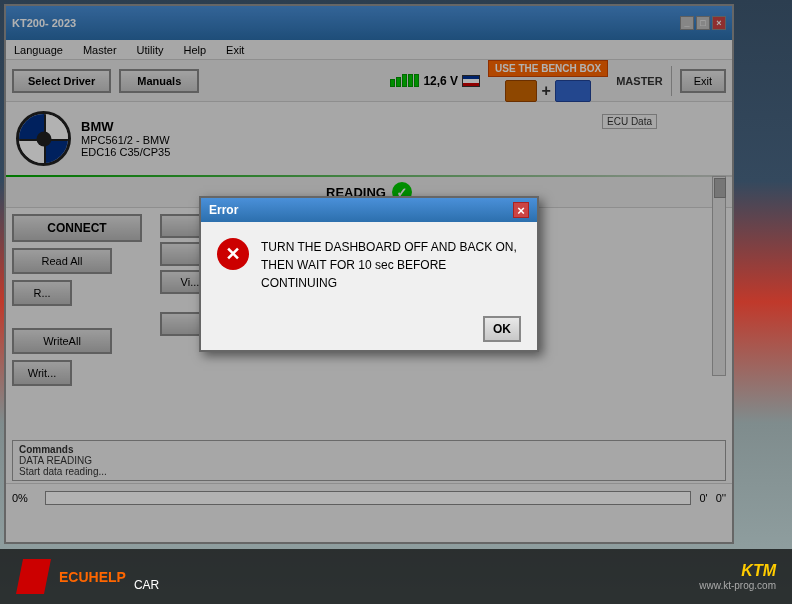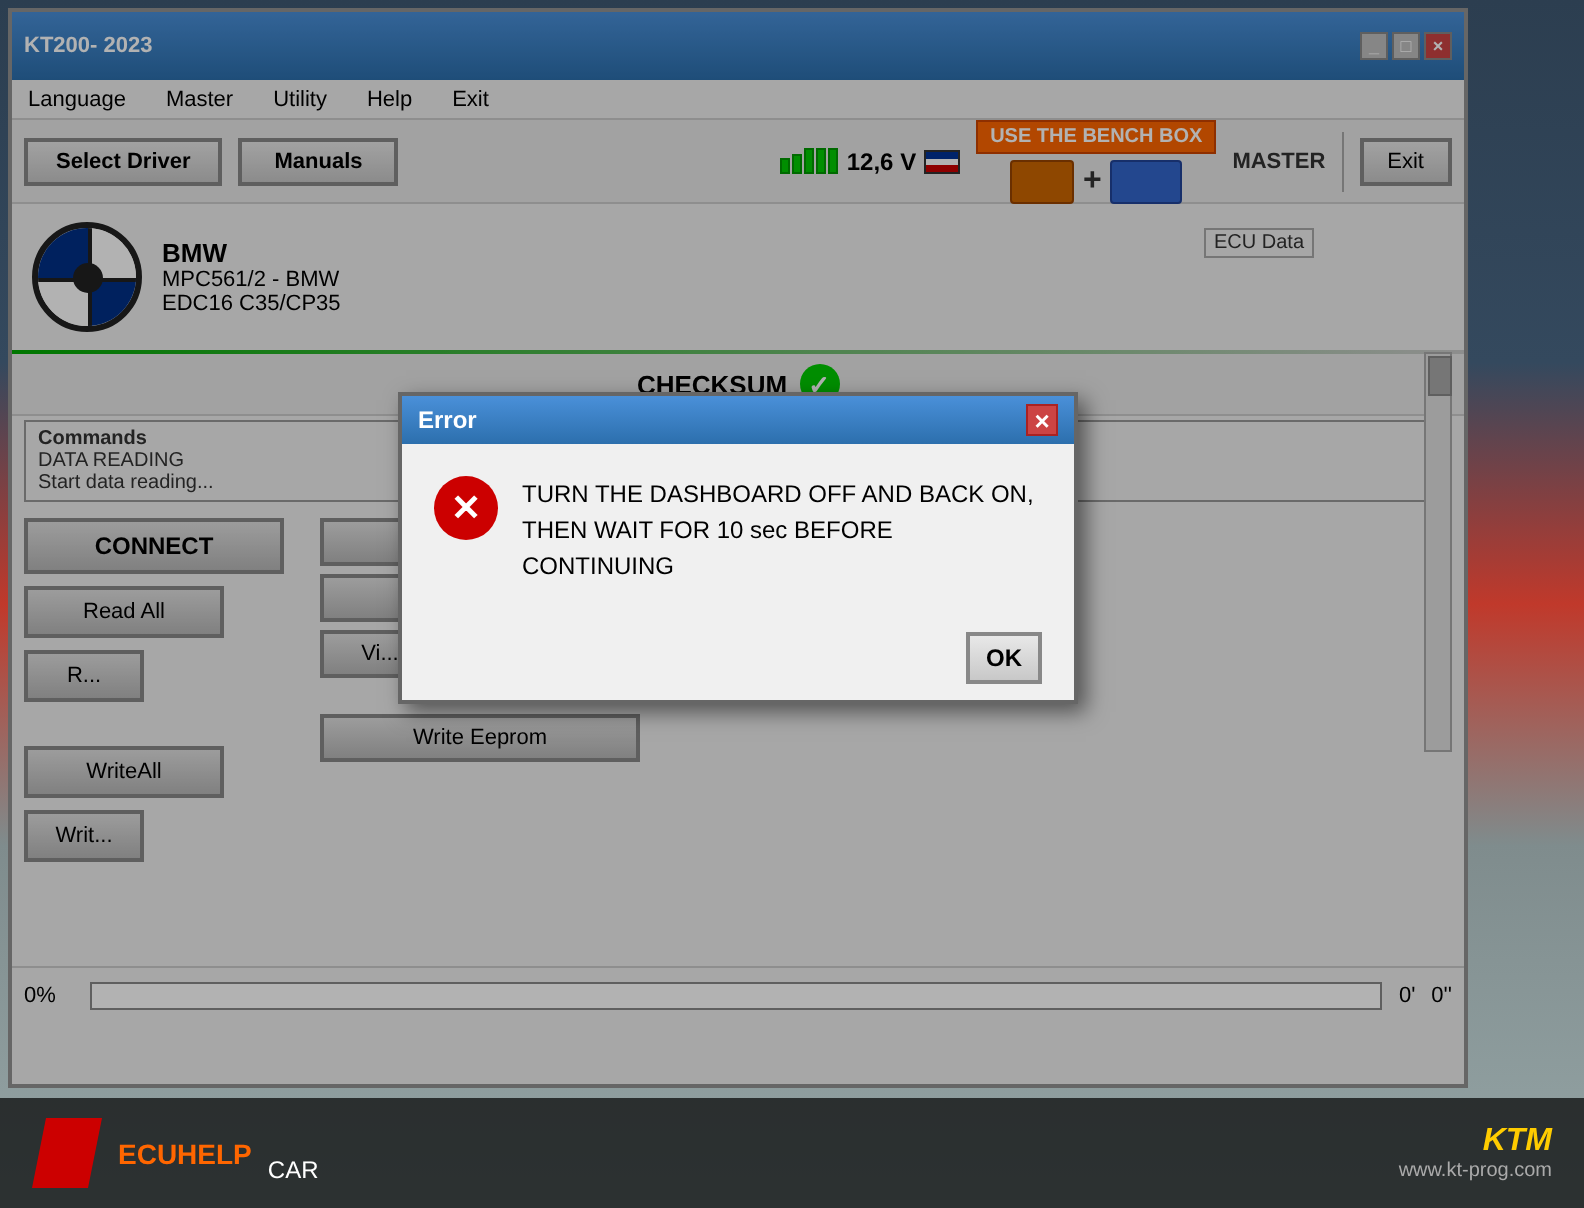--- a/index.html
+++ b/index.html
@@ -531,28 +531,22 @@
       </div>
     </div>
     <div>
       <div style="font-size:13px; font-weight:bold;">BMW</div>
       <div style="font-size:11px;">MPC561/2 - BMW</div>
       <div style="font-size:11px;">EDC16 C35/CP35</div>
     </div>
   </div>
 
   <div style="display:flex; align-items:center; justify-content:center; gap:6px; padding:5px; background:#e8e8e8; border-bottom:1px solid #ccc;">
-    <span style="font-size:13px; font-weight:bold;">CHECKSUM</span>
+    <span style="font-size:13px; font-weight:bold;">READING</span>
     <div style="width:20px; height:20px; background:#00cc00; border-radius:50%; display:flex; align-items:center; justify-content:center; color:white; font-size:13px; font-weight:bold;">✓</div>
-  </div>
-
-  <div style="border:1px solid #999; margin:2px 6px; padding:3px 6px;">
-    <div style="font-size:10px; font-weight:bold; color:#333;">Commands</div>
-    <div style="font-size:10px; color:#333;">DATA READING</div>
-    <div style="font-size:10px; color:#333;">Start data reading...</div>
   </div>
 
   <div style="display:flex; padding:6px; gap:8px; height:230px;">
 
     <div style="display:flex; flex-direction:column; gap:6px; width:140px; flex-shrink:0;">
       <button class="action-btn connect-btn" style="font-weight:bold; font-size:12px;">CONNECT</button>
       <button class="action-btn">Read All</button>
       <button class="action-btn" style="width:60px;">R...</button>
       <div style="height:10px;"></div>
       <button class="action-btn">WriteAll</button>
@@ -564,20 +558,26 @@
       <button class="flash-btn">Read...</button>
       <button class="flash-btn" style="width:60px;">Vi...</button>
       <div style="height:10px;"></div>
       <button class="flash-btn">Write Eeprom</button>
     </div>
 
     <div class="scrollbar-area">
       <div class="scrollbar-thumb"></div>
     </div>
 
+  </div>
+
+  <div style="border:1px solid #999; margin:2px 6px; padding:3px 6px;">
+    <div style="font-size:10px; font-weight:bold; color:#333;">Commands</div>
+    <div style="font-size:10px; color:#333;">DATA READING</div>
+    <div style="font-size:10px; color:#333;">Start data reading...</div>
   </div>
 
   <div class="progress-area">
     <span style="font-size:11px; min-width:25px;">0%</span>
     <div class="progress-bar-outer">
       <div class="progress-bar-inner"></div>
     </div>
     <span style="font-size:11px;">0'</span>
     <span style="font-size:11px;">0''</span>
   </div>

